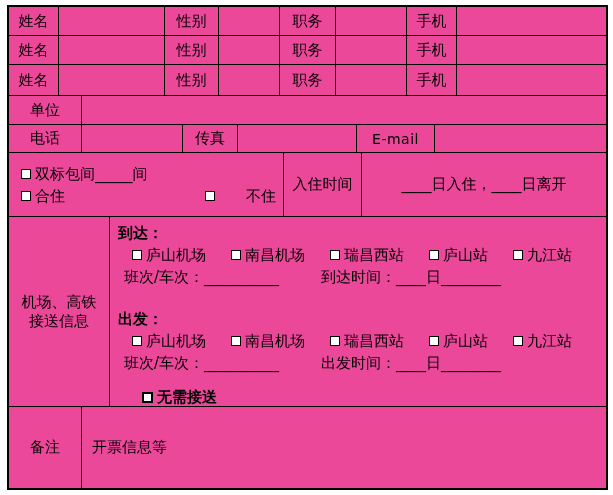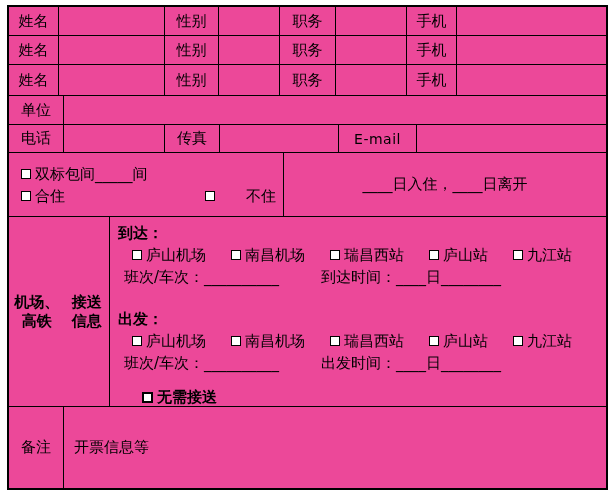--- a/index.html
+++ b/index.html
@@ -26,21 +26,21 @@
   .cell:last-child { border-right: none; }
 
   
   .wA { width: 50px; flex: none; }  
   .wB { width: 106px; flex: none; } 
   .wC { width: 54px; flex: none; }  
   .wD { width: 61px; flex: none; }  
   .wE { width: 56px; flex: none; }  
   .wF { width: 71px; flex: none; }  
   .wG { width: 50px; flex: none; }  
-  .wH { width: 55px; flex: none; }  
+  .wH { width: 73px; flex: none; }  
   .wI { width: 101px; flex: none; } 
   .wJ { width: 55px; flex: none; }  
   .wK { width: 119px; flex: none; } 
   .wL { width: 78px; flex: none; }  
   .wM { width: 275px; flex: none; } 
   .wN { width: 101px; flex: none; } 
   .grow { flex: 1; }
 
   .cb {
     display: inline-block; width: 10px; height: 10px;
@@ -56,21 +56,21 @@
   .acc-no-stay { margin-left: 140px; gap: 27px; }
 
   
   .pickup-cell { flex-direction: column; align-items: stretch; justify-content: flex-start; padding: 6px 4px 8px 8px; }
   .pickup-title { font-weight: bold; line-height: 20px; }
   .stations { display: flex; gap: 25px; margin-left: 14px; line-height: 20px; margin-top: 2px; }
   .trip-line { display: flex; gap: 42px; margin-left: 6px; line-height: 20px; margin-top: 2px; white-space: nowrap; }
   .block2 { margin-top: 22px; }
   .no-pickup { margin-top: 15px; margin-left: 24px; font-weight: bold; display: inline-flex; align-items: center; }
 
-  .pickup-header { flex-direction: row; line-height: 19px; font-weight: bold; text-align: center; }
+  .pickup-header { flex-direction: column; line-height: 19px; font-weight: normal; text-align: center; }
 
   .remarks-value { justify-content: flex-start; padding-left: 10px; }
 
   .email-label { font-size: 14px; letter-spacing: 0.5px; text-align: center; }
 </style>
 </head>
 <body>
 
 <div class="tbl">
 
@@ -131,20 +131,21 @@
         <span class="opt">
           <span class="cb"></span>
           <span>合住</span>
         </span>
         <span class="opt acc-no-stay">
           <span class="cb"></span>
           <span>不住</span>
         </span>
       </div>
     </div>
+    <div class="cell wL">入住时间</div>
     <div class="cell grow">____日入住，____日离开</div>
   </div>
 
   <div class="row r7">
     <div class="cell wN pickup-header">
       <div>机场、高铁</div>
       <div>接送信息</div>
     </div>
     <div class="cell grow pickup-cell">
 

